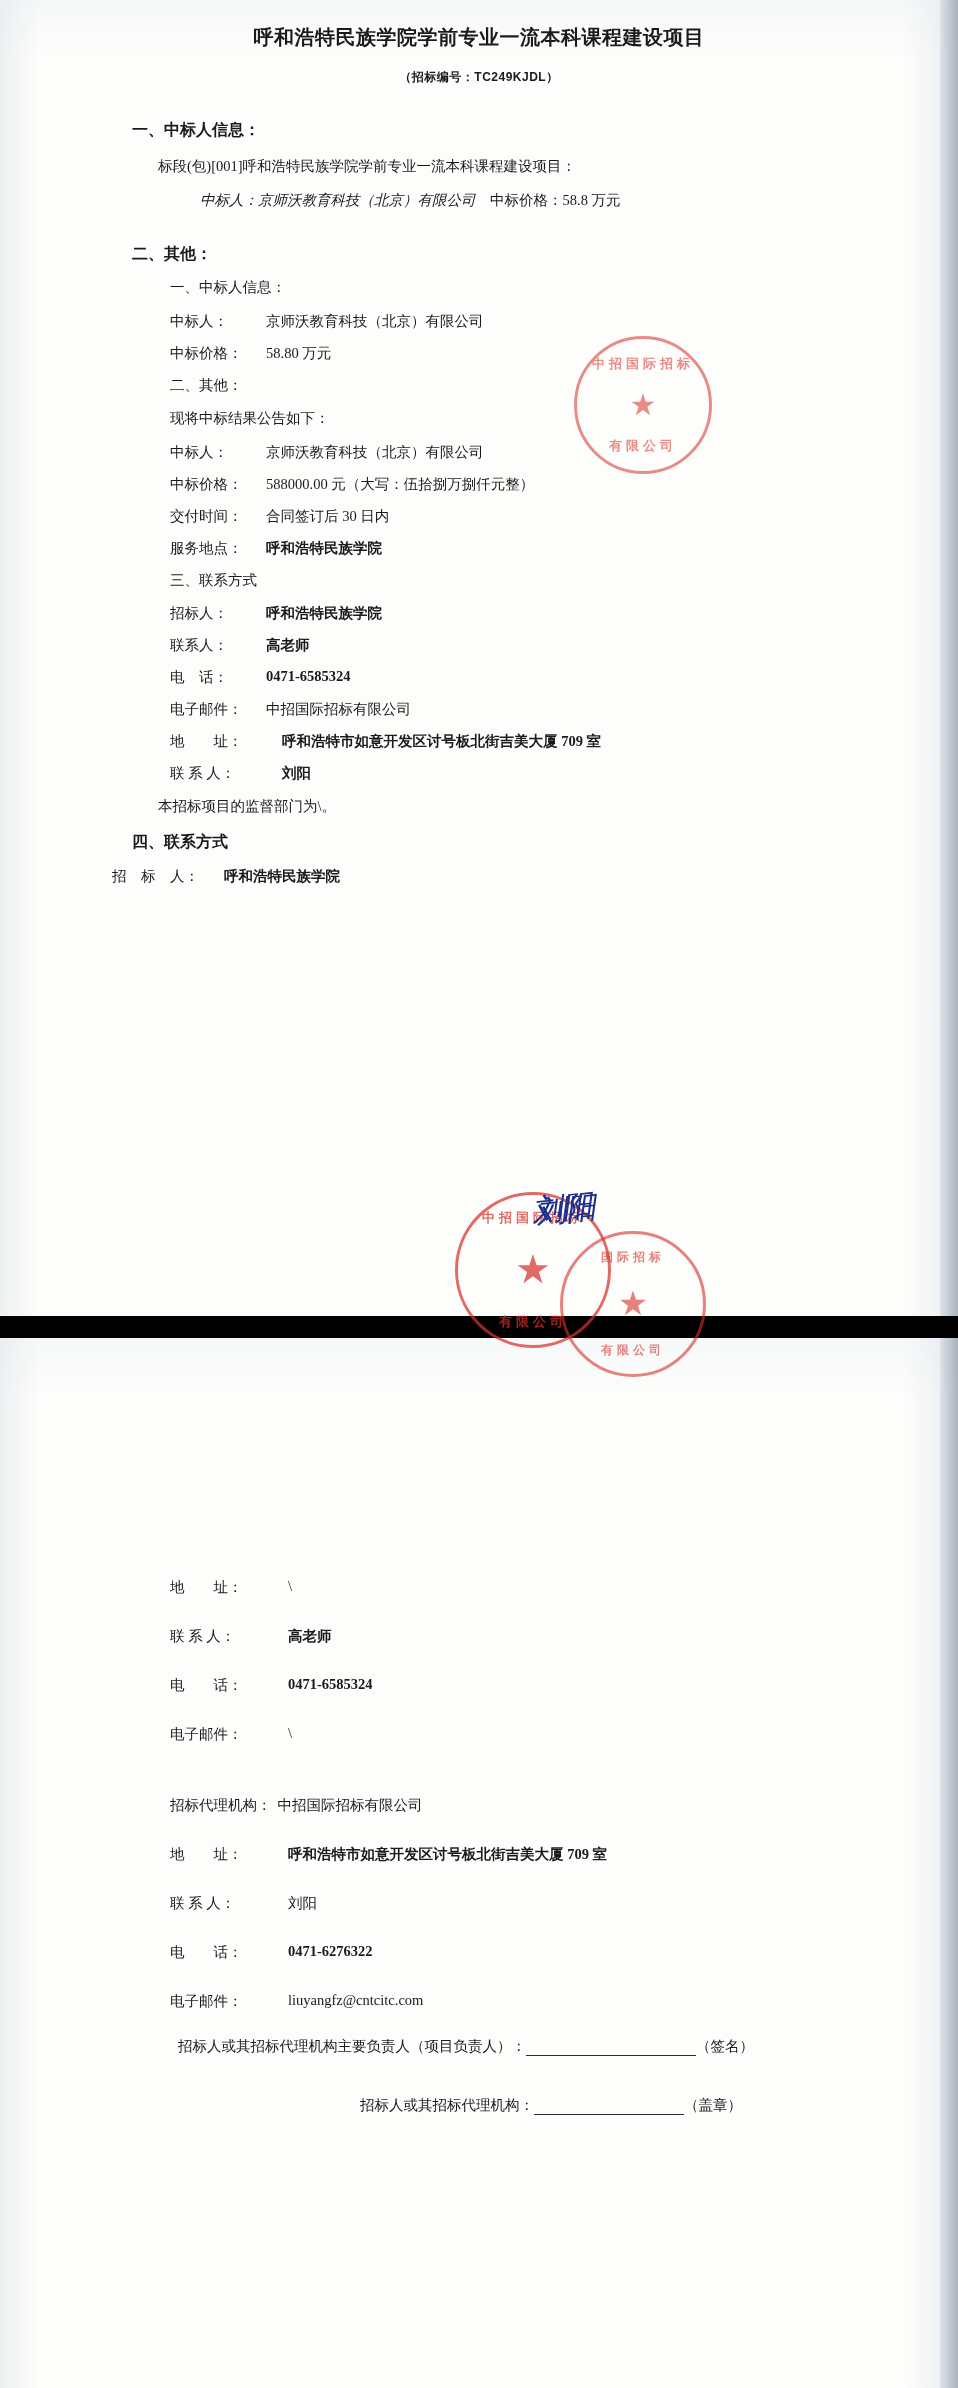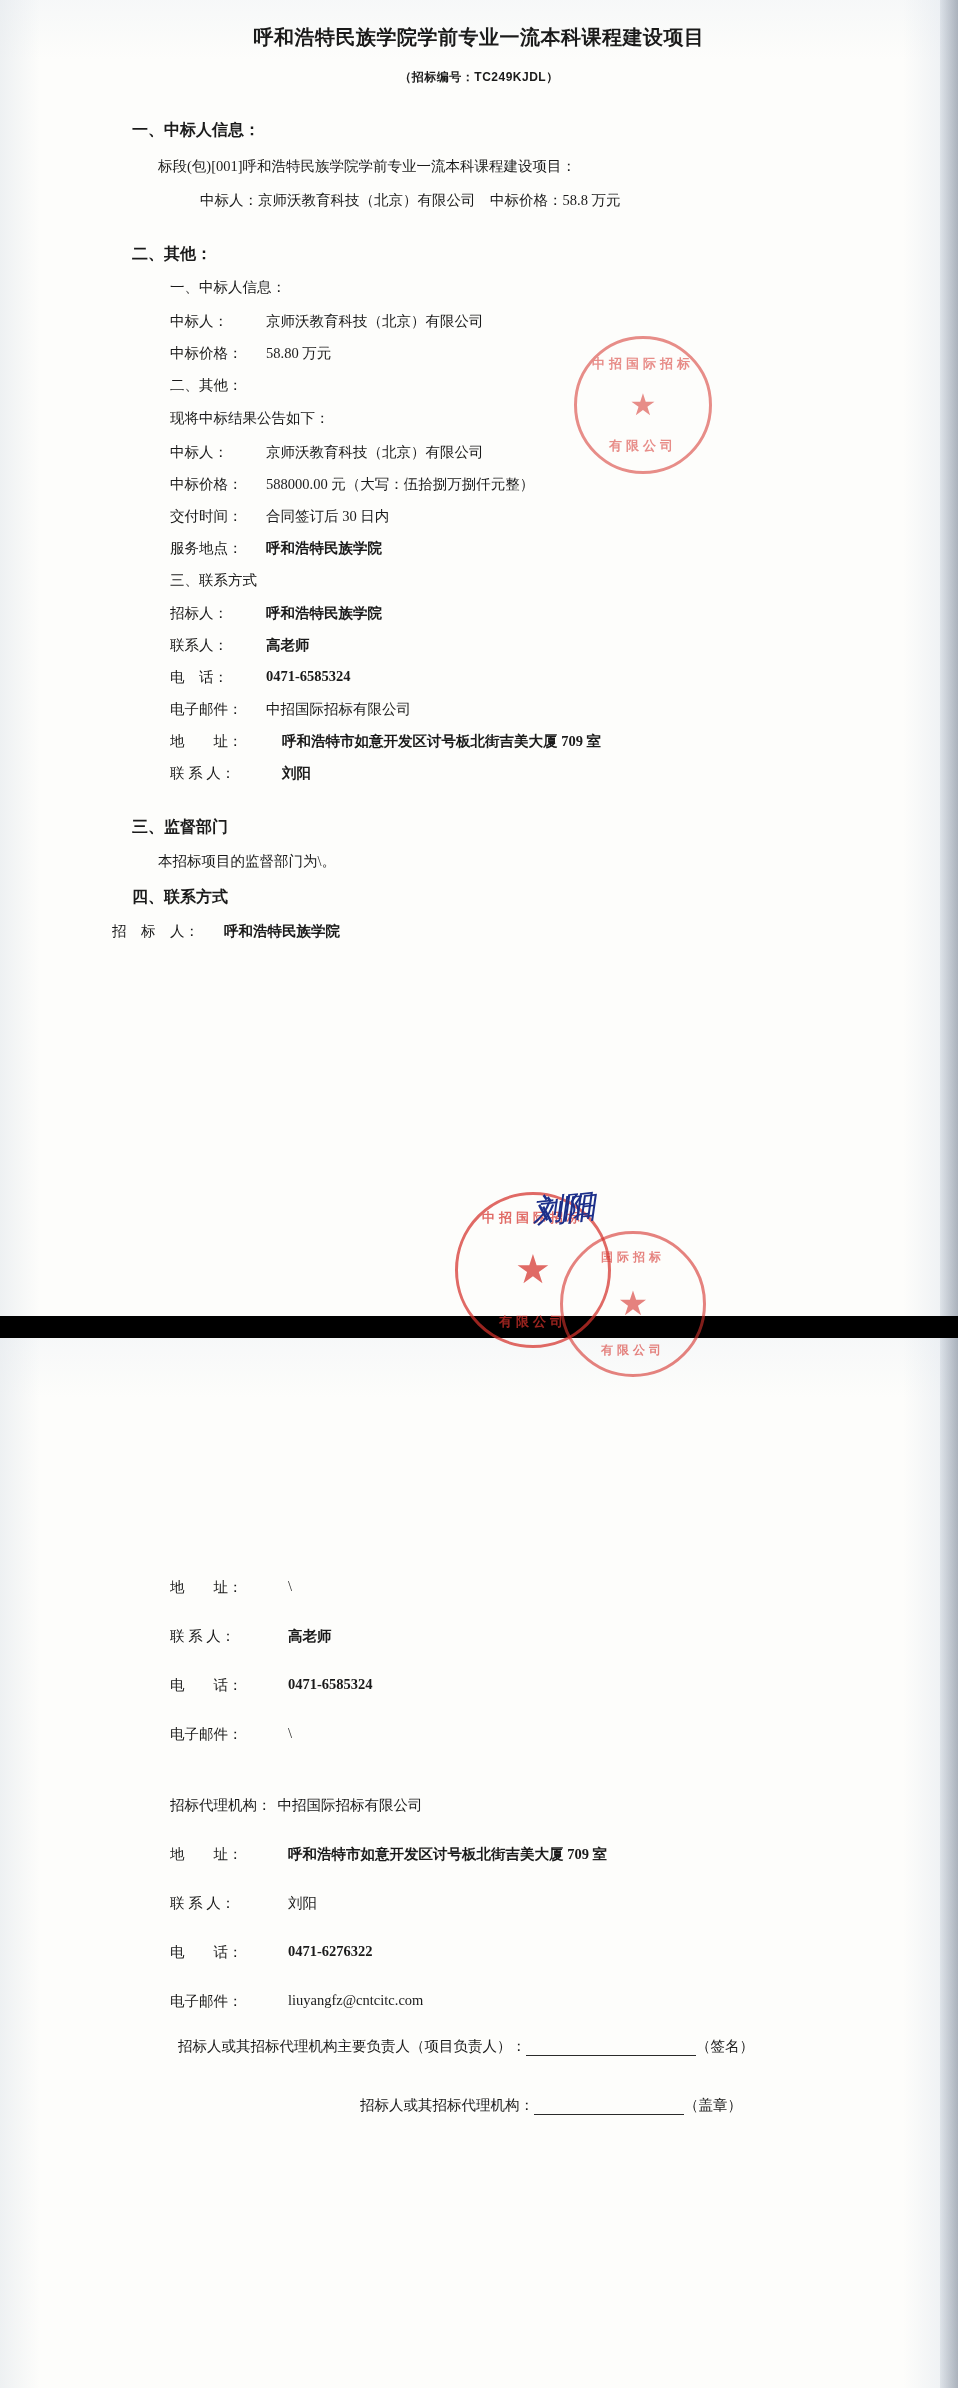--- a/index.html
+++ b/index.html
@@ -96,21 +96,21 @@
   }
   .para.indent-1 { margin-left: 170px; }
   .para.tight { margin-top: 11px; }
   .bold { font-weight: bold; }
   .row-2col {
     display: flex;
     margin-left: 200px;
     margin-top: 14px;
     font-size: 14.5px;
   }
-  .row-2col .col-a { width: 290px; }
+  .row-2col .col-a { width: 290px; font-style: italic; }
   .row-2col .col-b { width: 260px; }
 
   .kv {
     display: flex;
     margin-left: 170px;
     margin-top: 13px;
     font-size: 14.5px;
   }
   .kv .k {
     display: inline-block;
@@ -306,21 +306,20 @@
     </div>
     <div class="kv">
       <span class="k wide">地　　址：</span>
       <span class="v bold">呼和浩特市如意开发区讨号板北街吉美大厦 709 室</span>
     </div>
     <div class="kv">
       <span class="k wide">联 系 人：</span>
       <span class="v bold">刘阳</span>
     </div>
 
-    <div class="section-heading">三、监督部门</div>
     <div class="para" style="margin-top:12px">本招标项目的监督部门为\。</div>
 
     <div class="section-heading" style="margin-top:14px">四、联系方式</div>
     <div class="kv" style="margin-left:112px;margin-top:14px">
       <span class="k wide">招　标　人：</span>
       <span class="v bold">呼和浩特民族学院</span>
     </div>
   </div>
 </div>
 

